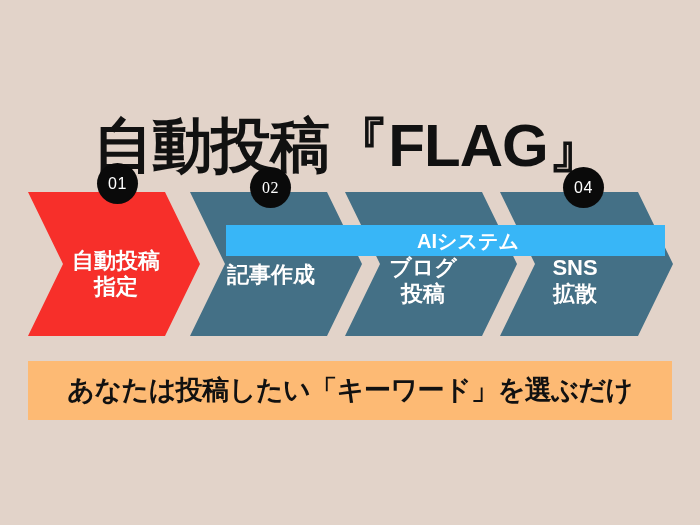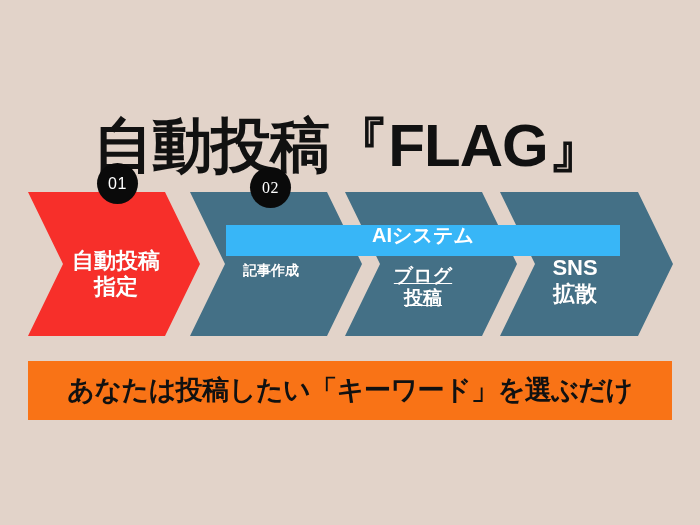--- a/index.html
+++ b/index.html
@@ -26,30 +26,30 @@
   .chev-svg{position:absolute;left:0;top:0;}
 
   .chev-label{
     position:absolute;
     color:#ffffff;font-weight:bold;
     text-align:center;line-height:1.18;
     white-space:pre-line;
     text-shadow:0 0 1px rgba(0,0,0,.15);
   }
   .chev-label.l1{left:36px; top:248px; width:160px; font-size:22px;}
-  .chev-label.l2{left:196px;top:262px; width:150px; font-size:14px;}
-  .chev-label.l3{left:348px;top:265px; width:150px; font-size:19px;text-decoration:underline;}
+  .chev-label.l2{left:196px;top:262px; width:150px; font-size:22px;}
+  .chev-label.l3{left:348px;top:255px; width:150px; font-size:22px;}
   .chev-label.l4{left:500px;top:255px; width:150px; font-size:22px;}
 
   
   .ai-bar{
     position:absolute;left:226px;top:225px;
     width:394px;height:31px;
     background:#38b6f7;
-    display:flex;justify-content:center;
+    display:flex;align-items:center;justify-content:center;padding-left:45px;
   }
   .ai-bar span{
     color:#ffffff;font-size:20px;font-weight:bold;
     letter-spacing:0px;line-height:1;
   }
 
   
   .step-circle{
     position:absolute;width:41px;height:41px;border-radius:50%;
     background:#0a0a0a;
@@ -107,19 +107,22 @@
     <div class="ai-bar" style="background: rgb(56, 182, 247);">
       <span>AIシステム</span>
     </div>
 
     <div class="step-circle c1">
       <span>01</span>
     </div>
     <div class="step-circle c2">
       <span>02</span>
     </div>
+    <div class="step-circle c4">
+      <span>04</span>
+    </div>
   </div>
 
-  <div class="banner" style="background: #f97316; align-items: center;">
+  <div class="banner" style="background: #fdba74; align-items: center;">
     <span>あなたは投稿したい「キーワード」を選ぶだけ</span>
   </div>
 
 </div>
 
 </body></html>

